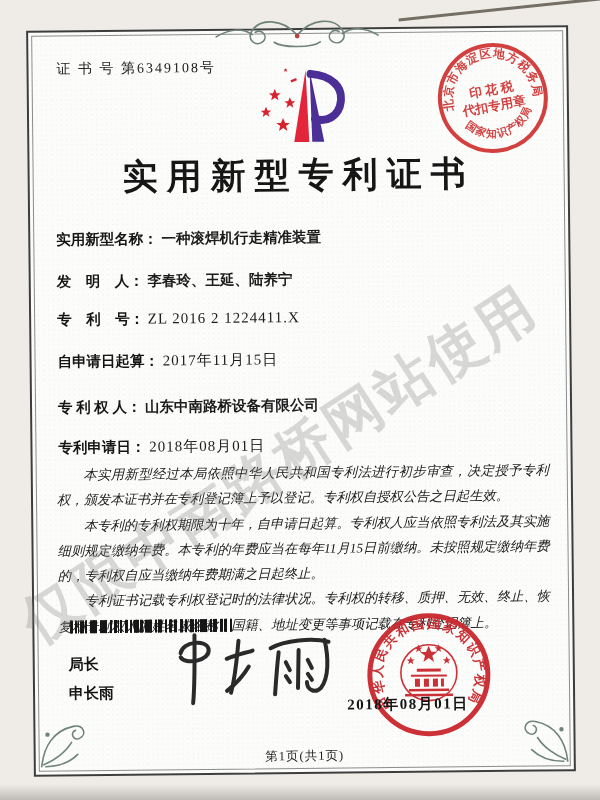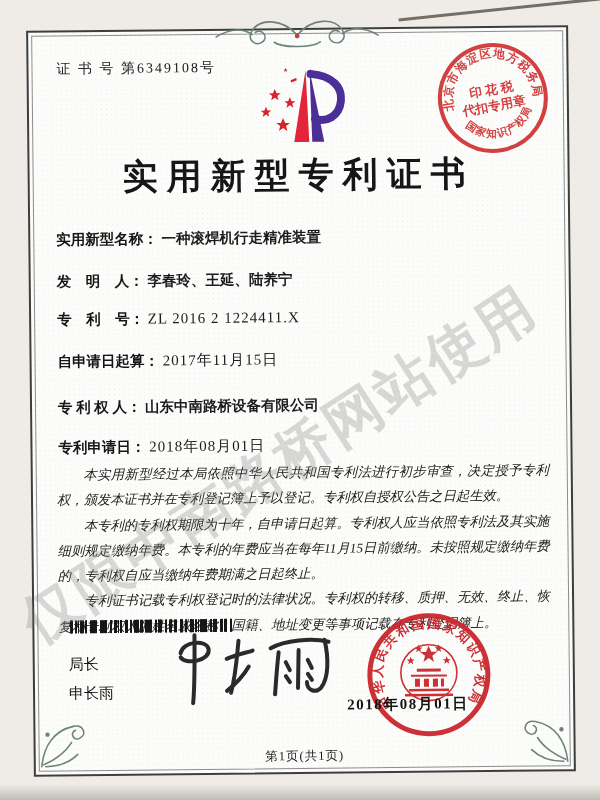--- a/index.html
+++ b/index.html
@@ -27,21 +27,21 @@
   .val-sans{font-family:"Liberation Sans","DejaVu Sans",sans-serif;font-weight:600;font-size:14.5px;}
   .val-num{font-size:15px;letter-spacing:1px;}
   .bodytxt{left:24px;top:430px;width:492px;font-size:13.3px;line-height:1.9;
            text-align:justify;color:#20201f;font-style:italic;}
   .bodytxt p{margin:0;text-indent:2em;}
   .barcode{left:36px;top:588px;width:163px;height:13px;
     background-image:repeating-linear-gradient(90deg,#161616 0 2px,transparent 2px 5px),
       repeating-linear-gradient(90deg,#161616 0 1px,transparent 1px 8px),
       repeating-linear-gradient(90deg,#161616 0 3px,transparent 3px 11px);}
   .director{left:34px;top:618px;font-family:"Liberation Sans","DejaVu Sans",sans-serif;
-            font-weight:400;font-size:15px;line-height:1.9;color:#141414;}
+            font-weight:700;font-size:15px;line-height:1.9;color:#141414;}
   .sig{left:132px;top:598px;z-index:4;}
   .seal{left:330px;top:582px;z-index:6;opacity:.95;}
   .seal-date{left:312px;top:666px;z-index:7;font-size:15px;letter-spacing:1.5px;
              font-weight:600;color:#141414;}
   .footer{left:0;right:0;top:718px;text-align:center;font-size:12.5px;letter-spacing:1px;}
   .watermark{position:absolute;left:28px;top:590px;z-index:5;pointer-events:none;
     transform:rotate(-33deg);transform-origin:0 50%;white-space:nowrap;
     font-size:57px;font-weight:700;letter-spacing:3px;color:rgba(128,128,128,.30);
     font-family:"Liberation Sans","DejaVu Sans",sans-serif;}
   .orn{color:#6f837b;}

